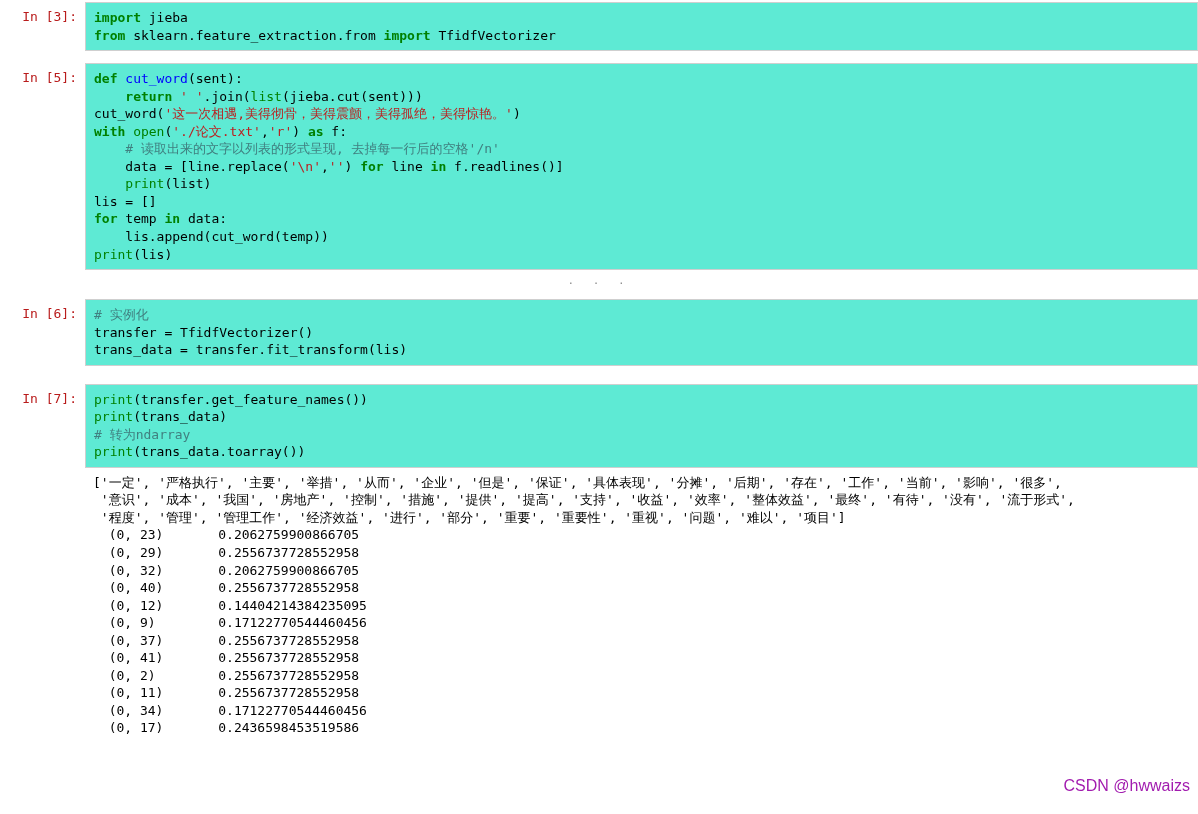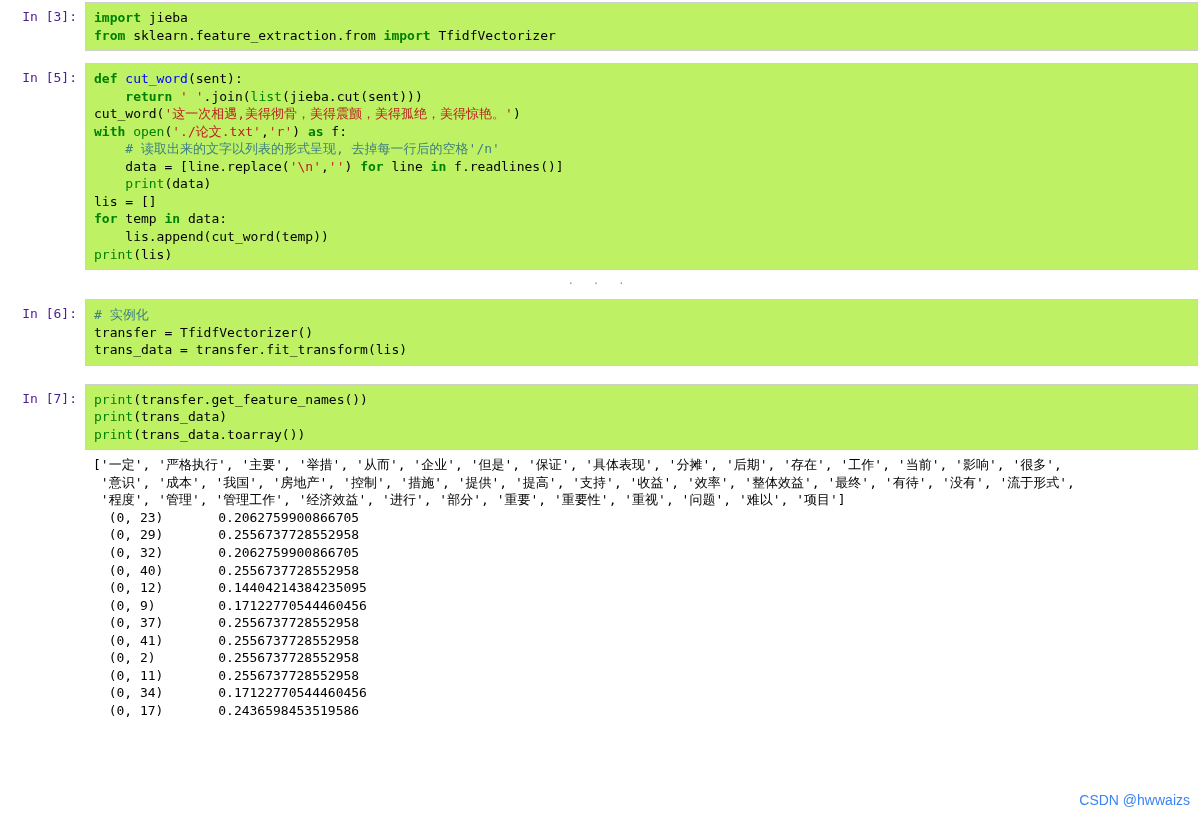--- a/index.html
+++ b/index.html
@@ -18,24 +18,24 @@
     margin-top: 2px;
   }
   .prompt {
     width: 85px;
     min-width: 85px;
     padding: 6px 8px 6px 0;
     text-align: right;
     color: #303F9F;
     font-family: "Consolas", monospace;
   }
-  .prompt-in { color: #4c1d95; padding-left: 8px; }
+  .prompt-in { color: #b91c1c; padding-left: 8px; }
   .input-area {
     flex: 1;
-    background: #bef264;
+    background: #5eead4;
     border: 1px solid #cfcfcf;
     padding: 6px 8px;
     overflow-x: auto;
   }
   .output-area {
     flex: 1;
     padding: 4px 8px;
     white-space: pre;
     overflow-x: auto;
     font-family: "Consolas", monospace;
@@ -50,24 +50,24 @@
   }
   .code-line { white-space: pre; font-family: "Consolas", monospace; }
   .k { color: #008000; font-weight: bold; }                      
   .nf { color: #0000FF; }                         
   .s  { color: #BA2121; }                      
   .c  { color: #408080; }
   .bn { color: #008000; }                      
   .watermark {
     position: fixed;
     right: 8px;
-    bottom: 4px;
-    color: #3b82f6;
+    bottom: 17px;
+    color: #a21caf;
     font-family: Arial, sans-serif;
-    font-size: 14px;
+    font-size: 16px;
   }
 </style>
 </head>
 <body>
 
 <div class="cell">
   <div class="prompt prompt-in">In  [3]:</div>
   <div class="input-area">
     <div class="code-line"><span class="k">import</span><span> jieba</span></div>
     <div class="code-line"><span class="k">from</span><span> sklearn.feature_extraction.from </span><span class="k">import</span><span> TfidfVectorizer</span></div>
@@ -77,21 +77,21 @@
 <div class="cell" style="margin-top:12px;">
   <div class="prompt prompt-in">In  [5]:</div>
   <div class="input-area">
     <div class="code-line"><span class="k">def</span><span class="nf"> cut_word</span><span>(sent):</span></div>
     <div class="code-line"><span>    </span><span class="k">return</span><span class="s"> ' '</span><span>.join(</span><span class="bn">list</span><span>(jieba.cut(sent)))</span></div>
     <div class="code-line"></div>
     <div class="code-line"><span>cut_word(</span><span class="s">'这一次相遇,美得彻骨，美得震颤，美得孤绝，美得惊艳。'</span><span>)</span></div>
     <div class="code-line"><span class="k">with</span><span> </span><span class="bn">open</span><span>(</span><span class="s">'./论文.txt'</span><span>,</span><span class="s">'r'</span><span>) </span><span class="k">as</span><span> f:</span></div>
     <div class="code-line"><span>    </span><span class="c"># 读取出来的文字以列表的形式呈现, 去掉每一行后的空格'/n'</span></div>
     <div class="code-line"><span>    </span><span>data = [line.replace(</span><span class="s">'\n'</span><span>,</span><span class="s">''</span><span>) </span><span class="k">for</span><span> line </span><span class="k">in</span><span> f.readlines()]</span></div>
-    <div class="code-line"><span>    </span><span class="bn">print</span><span>(data)</span></div>
+    <div class="code-line"><span>    </span><span class="bn">print</span><span>(list)</span></div>
     <div class="code-line">lis = []</div>
     <div class="code-line"><span class="k">for</span><span> temp </span><span class="k">in</span><span> data:</span></div>
     <div class="code-line"><span>    </span><span>lis.append(cut_word(temp))</span></div>
     <div class="code-line"><span class="bn">print</span><span>(lis)</span></div>
   </div>
 </div>
 
 <div class="ellipsis-row">. . .</div>
 
 <div class="cell" style="margin-top:6px;justify-content:space-between;">
@@ -101,20 +101,21 @@
     <div class="code-line">transfer = TfidfVectorizer()</div>
     <div class="code-line">trans_data = transfer.fit_transform(lis)</div>
   </div>
 </div>
 
 <div class="cell" style="margin-top:18px;">
   <div class="prompt prompt-in">In  [7]:</div>
   <div class="input-area">
     <div class="code-line"><span class="bn">print</span><span>(transfer.get_feature_names())</span></div>
     <div class="code-line"><span class="bn">print</span><span>(trans_data)</span></div>
+    <div class="code-line"><span class="c"># 转为ndarray</span></div>
     <div class="code-line"><span class="bn">print</span><span>(trans_data.toarray())</span></div>
   </div>
 </div>
 
 <div class="cell">
   <div class="prompt"></div>
   <div class="output-area">['一定', '严格执行', '主要', '举措', '从而', '企业', '但是', '保证', '具体表现', '分摊', '后期', '存在', '工作', '当前', '影响', '很多',
  '意识', '成本', '我国', '房地产', '控制', '措施', '提供', '提高', '支持', '收益', '效率', '整体效益', '最终', '有待', '没有', '流于形式',
  '程度', '管理', '管理工作', '经济效益', '进行', '部分', '重要', '重要性', '重视', '问题', '难以', '项目']
   (0, 23)	0.2062759900866705

